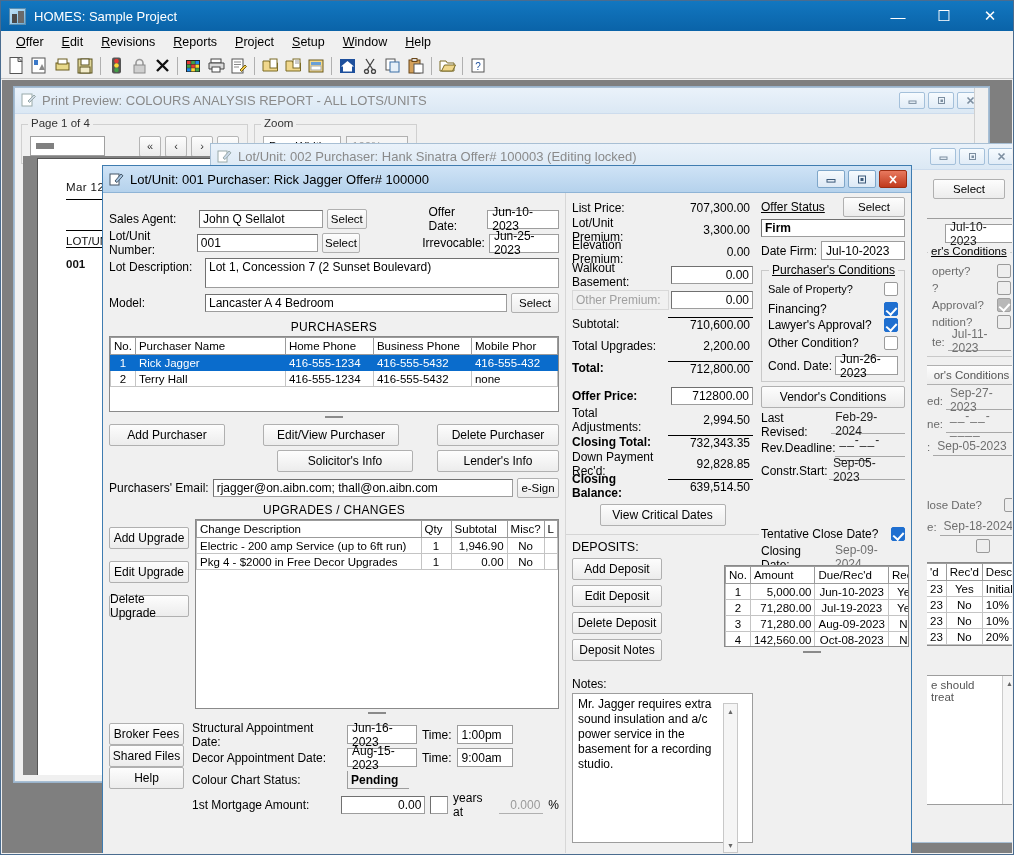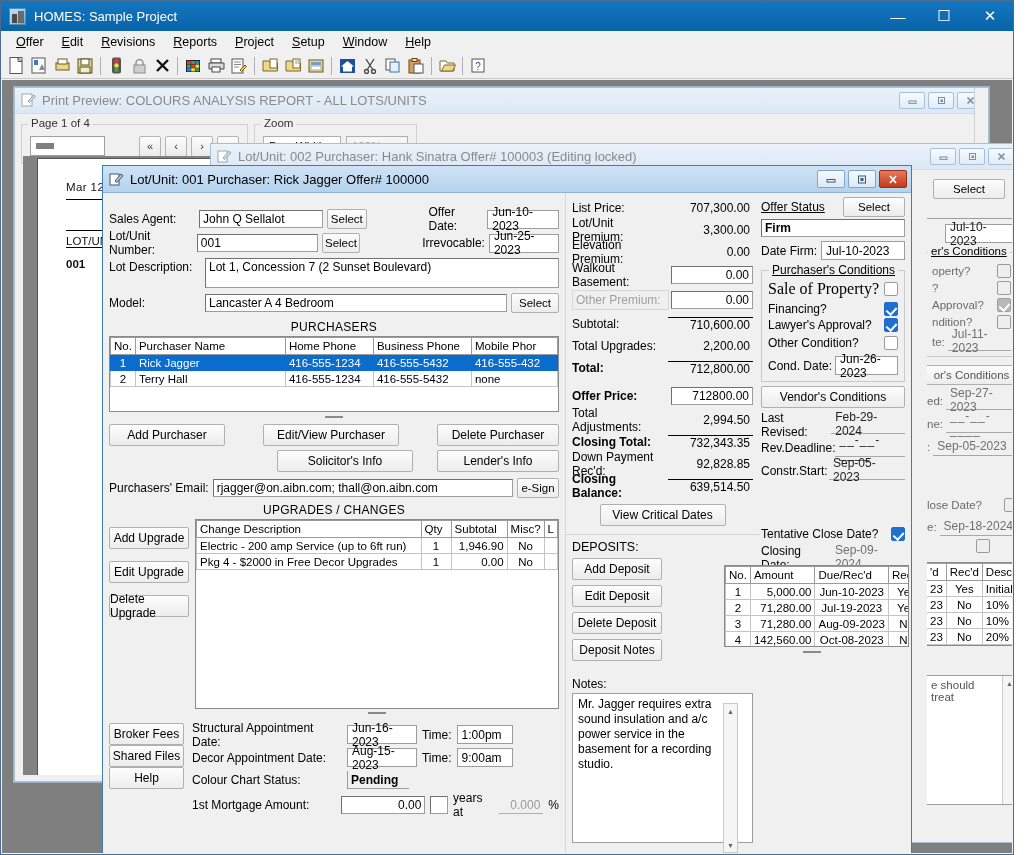--- a/index.html
+++ b/index.html
@@ -912,21 +912,21 @@
             <div class="txtbox" style="margin-top:2px; font-weight:bold;">Firm</div>
 
             <div style="display:flex; align-items:center; gap:4px; margin-top:4px;">
               <span style="font-size:12px;">Date Firm:</span>
               <span class="datebox" style="flex:1; margin-left:auto;">Jul-10-2023</span>
             </div>
 
             <div class="gb2" style="margin-top:10px;">
               <div class="gl">Purchaser's Conditions</div>
               <div style="display:flex; align-items:center; height:18px;">
-                <span style="flex:1; font-size:16px;font-family:Liberation Serif, serif;">Sale of Property?</span>
+                <span style="flex:1; font-size:11px;">Sale of Property?</span>
                 <span class="cbox"></span>
               </div>
               <div style="display:flex; align-items:flex-end; height:18px;">
                 <span style="flex:1; font-size:12px;">Financing?</span>
                 <span class="cbox on"></span>
               </div>
               <div style="display:flex; align-items:center; height:18px;">
                 <span style="flex:1; font-size:12px;">Lawyer's Approval?</span>
                 <span class="cbox on"></span>
               </div>

